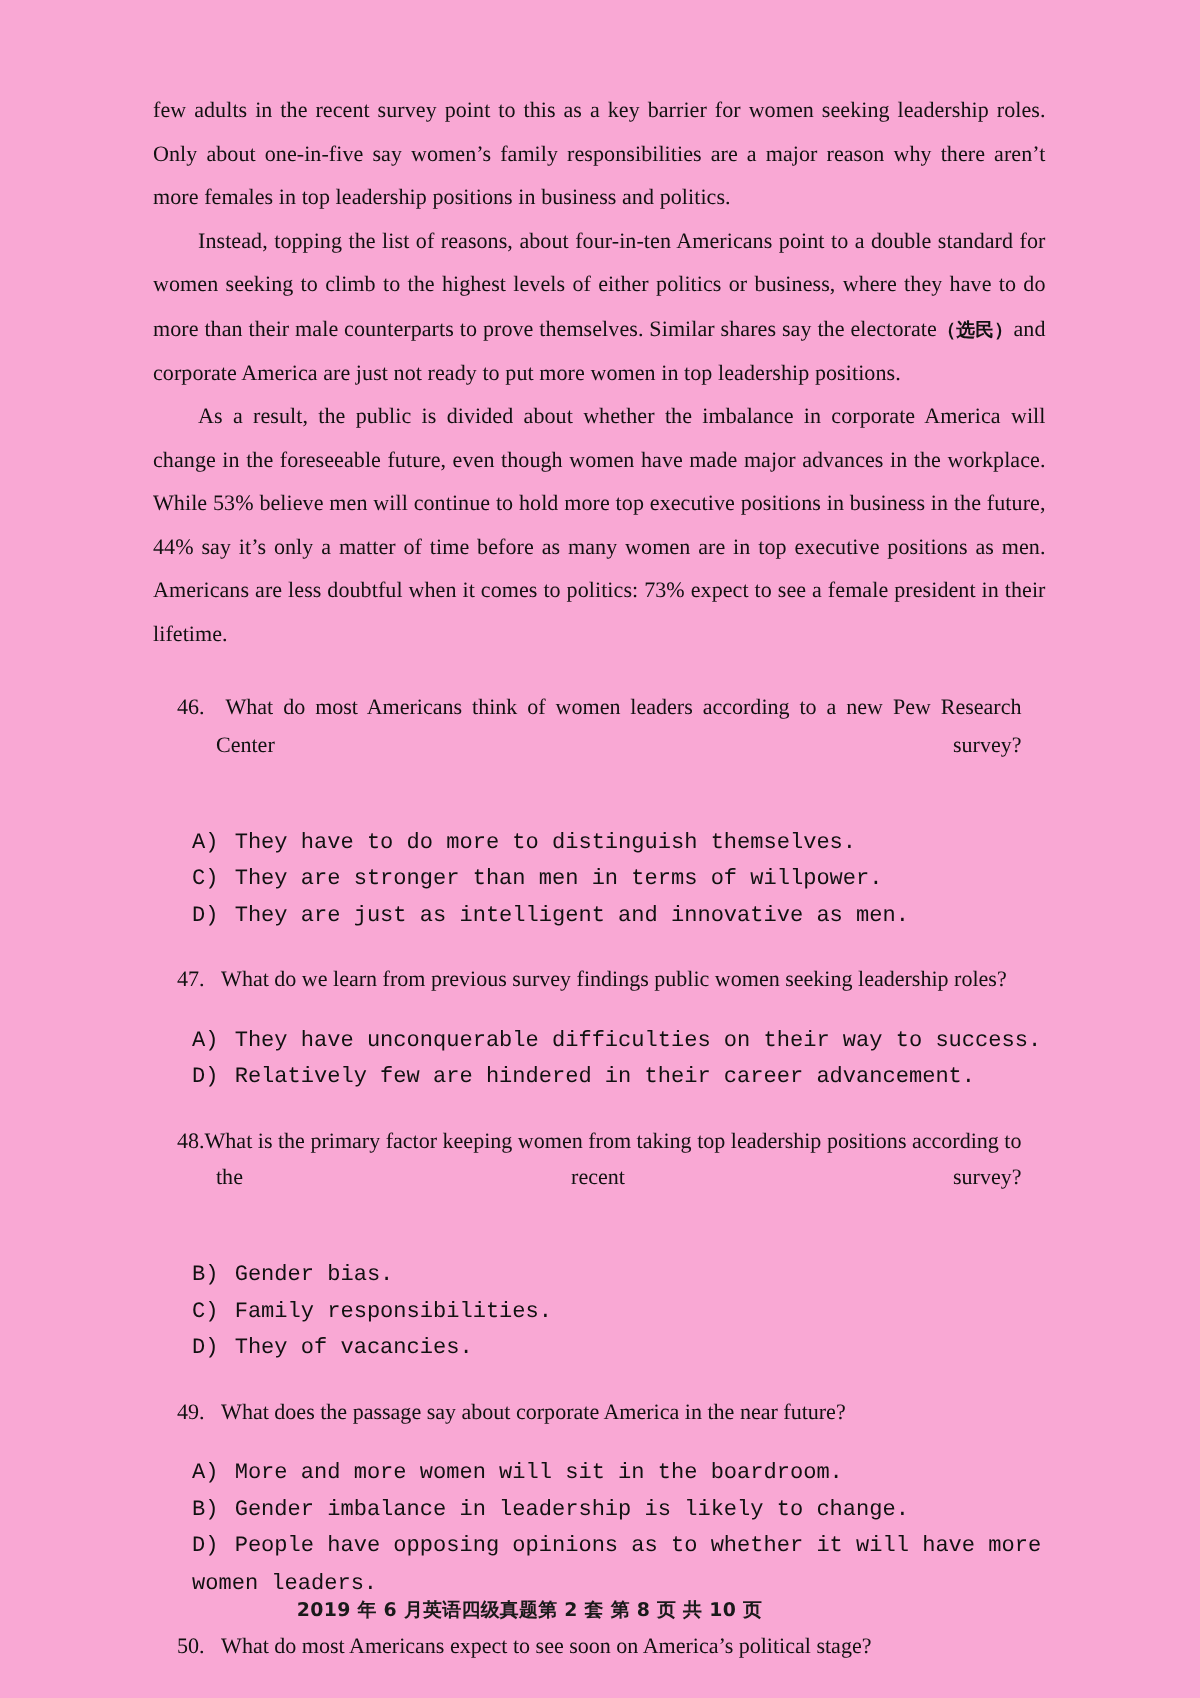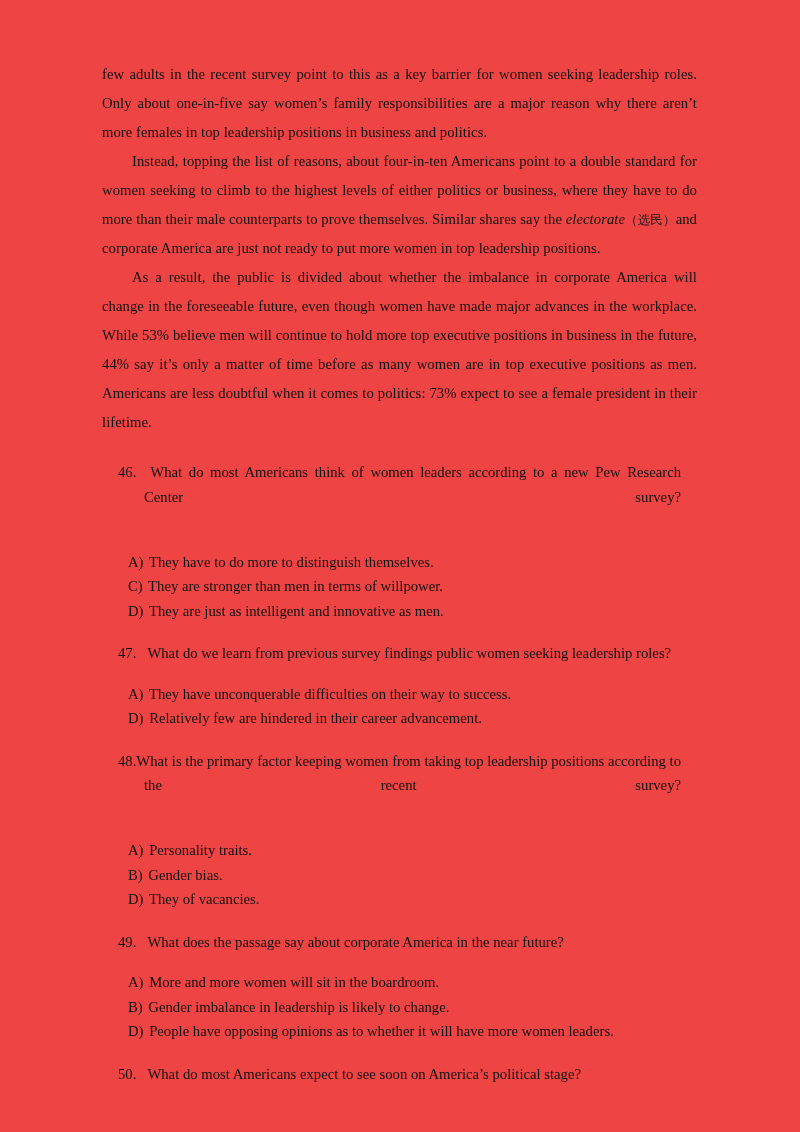--- a/index.html
+++ b/index.html
@@ -17,21 +17,21 @@
     color: #000000;
     -webkit-font-smoothing: antialiased;
   }
 
   .page {
     position: absolute;
     left: 0;
     top: 0;
     width: 800px;
     height: 1132px;
-    background: #ef4444;
+    background: #f9a8d4;
   }
 
   
   .passage-block {
     position: absolute;
     left: 102px;
     top: 60px;
     width: 595px;
   }
   .para {
@@ -40,25 +40,25 @@
     line-height: 29px;
     text-align: justify;
     text-justify: inter-word;
     color: #111111;
     letter-spacing: 0.05px;
   }
   .para.indent {
     text-indent: 30px;
   }
   .para .ital {
-    font-style: italic;
   }
   .para .cn {
     font-family: "DejaVu Sans", "Liberation Sans", sans-serif;
     font-size: 12.5px;
+    font-weight: bold;
   }
 
   
   .questions {
     position: absolute;
     left: 102px;
     top: 444px;
     width: 595px;
   }
   .qblock {
@@ -90,20 +90,21 @@
     text-indent: 0;
   }
   .qstem.tight .qnum {
     min-width: 0;
     margin-right: 0;
   }
   .options {
     margin: 0;
     padding: 0;
     list-style: none;
+    font-family: Liberation Mono, monospace;
   }
   .options.gap-top {
     margin-top: 13px;
   }
   .opt {
     margin: 0;
     font-size: 14.7px;
     line-height: 24.5px;
     color: #111111;
     padding-left: 26px;
@@ -149,32 +150,33 @@
       <div class="qblock">
         <p class="qstem"><span class="qnum">47.</span><span> What do we learn from previous survey findings public women seeking leadership roles?</span></p>
         <ul class="options">
           <li class="opt"><span class="olabel">A)</span><span> They have unconquerable difficulties on their way to success.</span></li>
           <li class="opt"><span class="olabel">D)</span><span> Relatively few are hindered in their career advancement.</span></li>
         </ul>
       </div>
       <div class="qblock">
         <p class="qstem justified tight"><span class="qnum">48.</span><span>What is the primary factor keeping women from taking top leadership positions according to the recent survey?</span></p>
         <ul class="options gap-top">
-          <li class="opt"><span class="olabel">A)</span><span> Personality traits.</span></li>
           <li class="opt"><span class="olabel">B)</span><span> Gender bias.</span></li>
+          <li class="opt"><span class="olabel">C)</span><span> Family responsibilities.</span></li>
           <li class="opt"><span class="olabel">D)</span><span> They of vacancies.</span></li>
         </ul>
       </div>
       <div class="qblock">
         <p class="qstem"><span class="qnum">49.</span><span> What does the passage say about corporate America in the near future?</span></p>
         <ul class="options">
           <li class="opt"><span class="olabel">A)</span><span> More and more women will sit in the boardroom.</span></li>
           <li class="opt"><span class="olabel">B)</span><span> Gender imbalance in leadership is likely to change.</span></li>
           <li class="opt"><span class="olabel">D)</span><span> People have opposing opinions as to whether it will have more women leaders.</span></li>
         </ul>
       </div>
       <div class="qblock">
         <p class="qstem"><span class="qnum">50.</span><span> What do most Americans expect to see soon on America’s political stage?</span></p>
       </div>
     </div>
 
+  <div class="footer">2019 年 6 月英语四级真题第 2 套  第  8  页  共  10  页</div>
 
 </div>
 
 </body></html>

